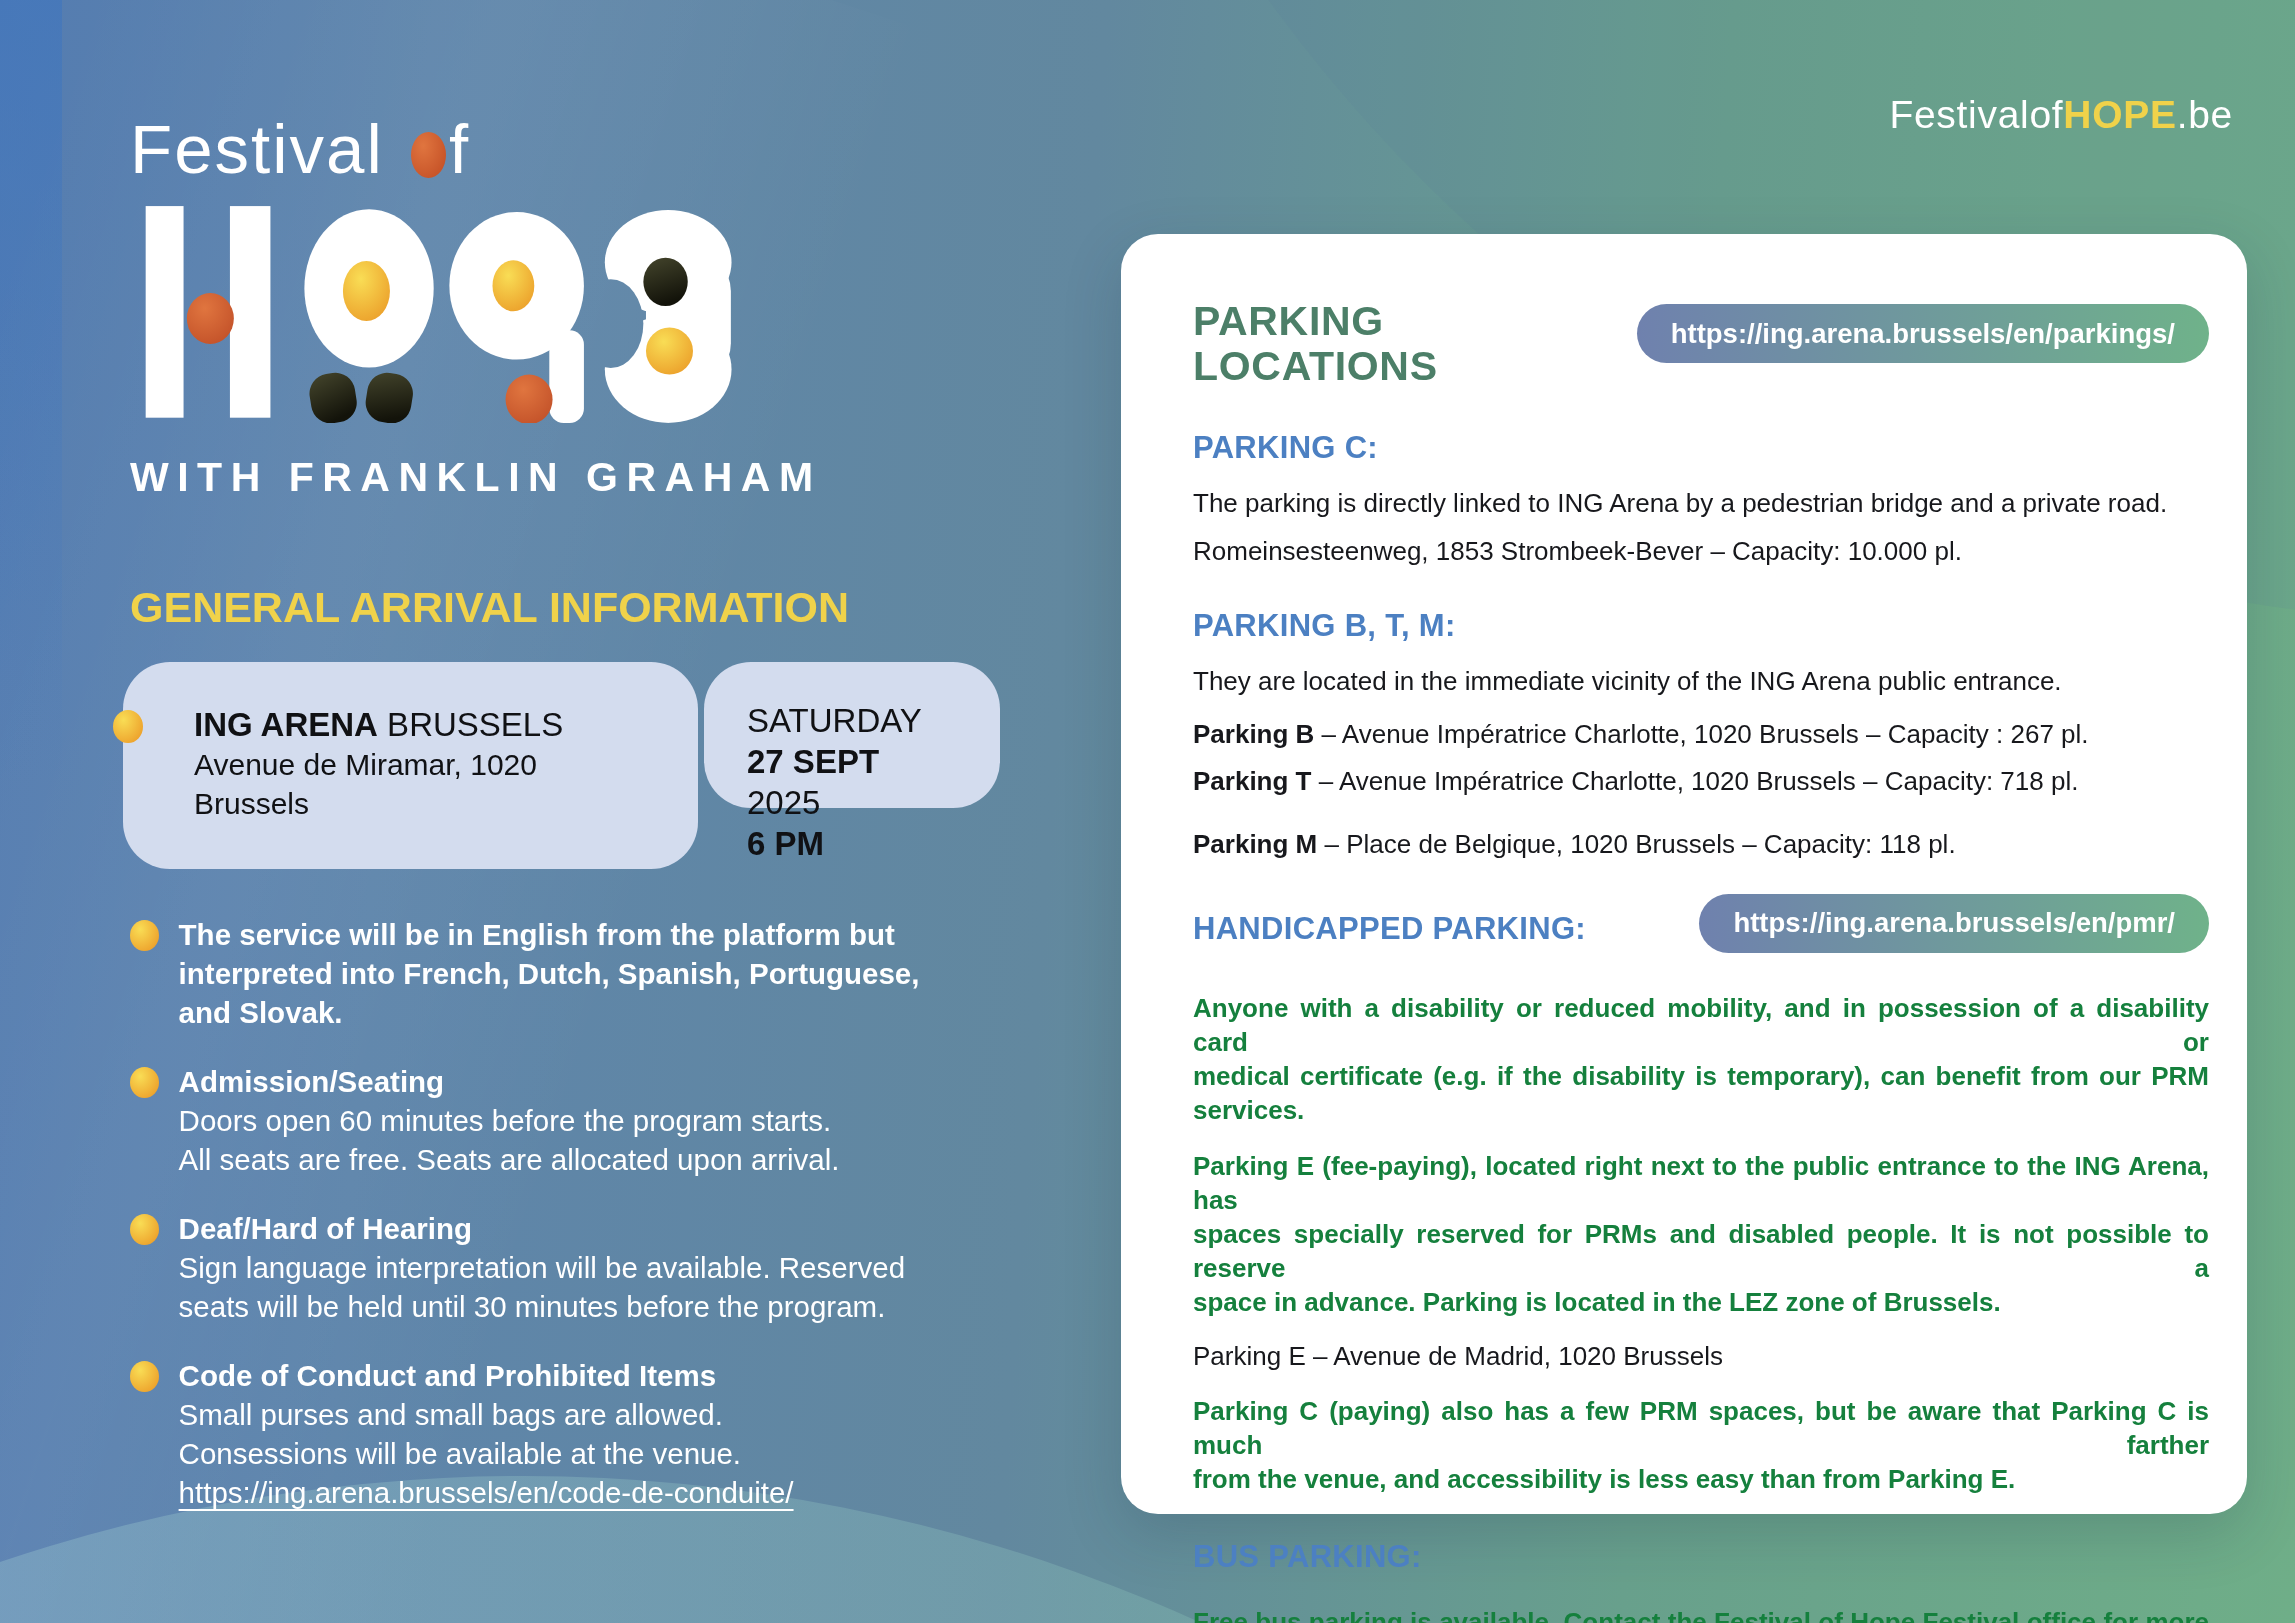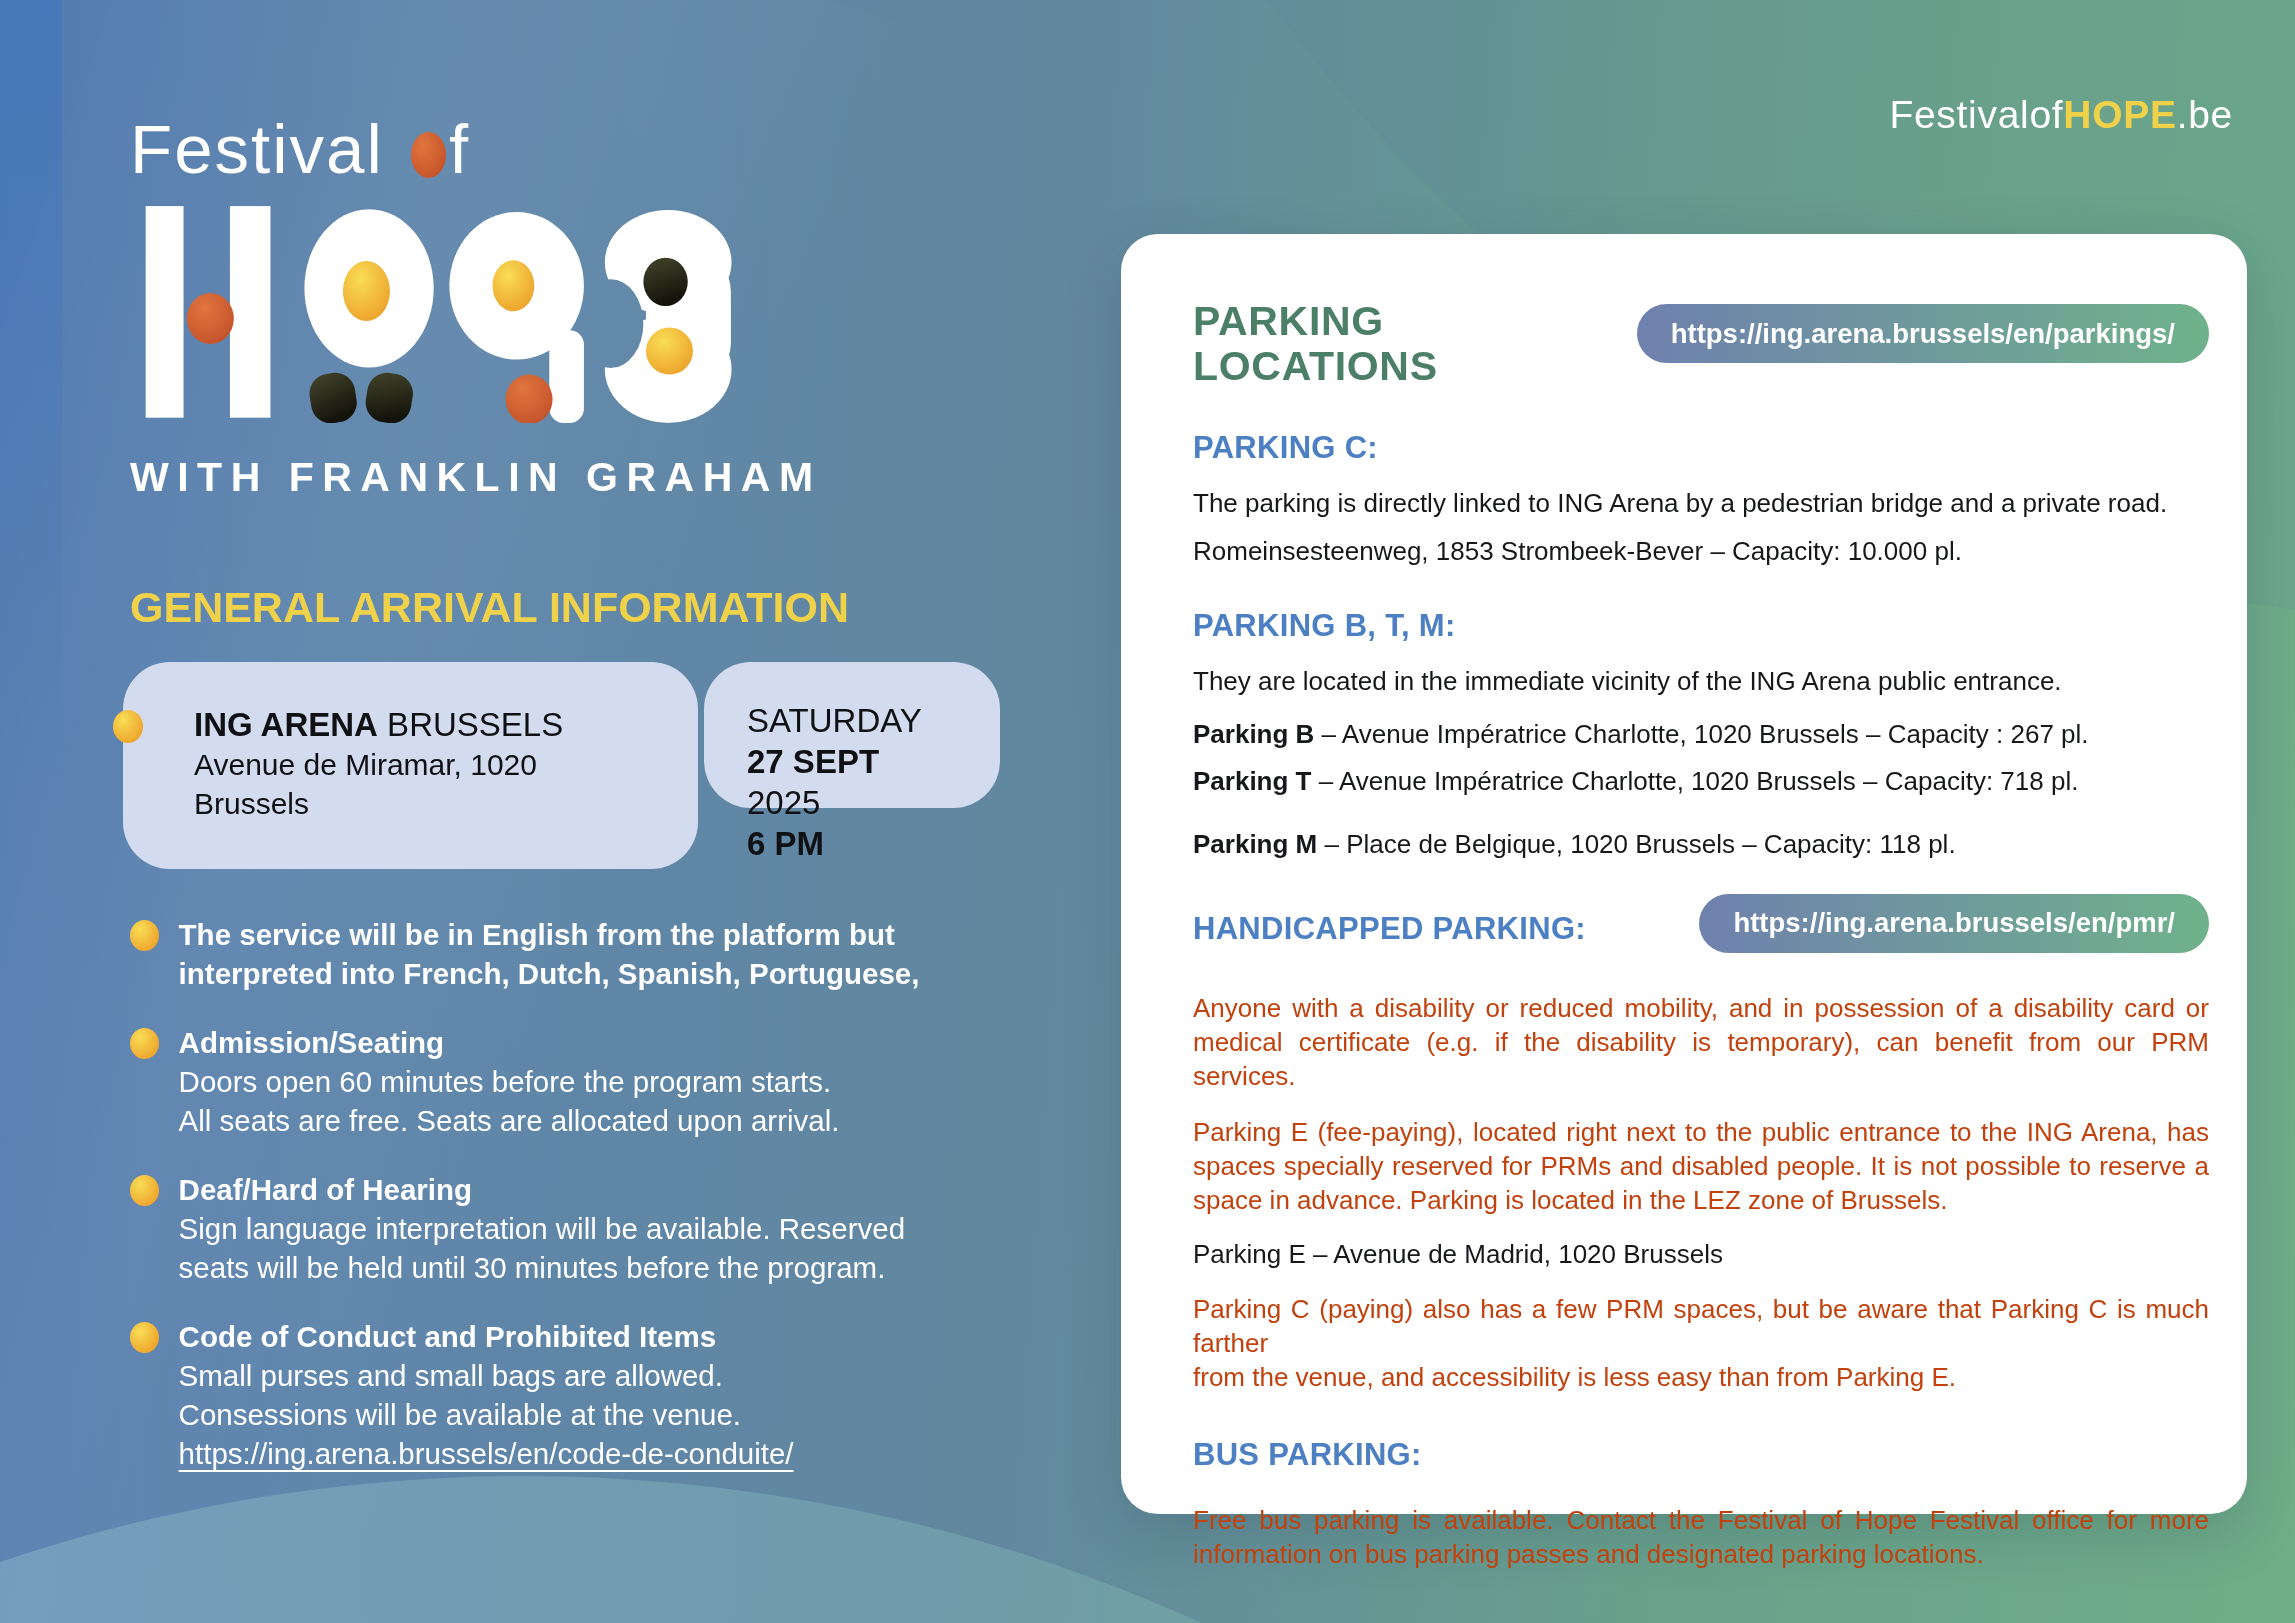--- a/index.html
+++ b/index.html
@@ -64,21 +64,21 @@
   .bodyline{font-size:26px;color:#17181c;white-space:nowrap;}
   .pc1{margin-bottom:17px;}
   .pc2{margin-bottom:41px;}
   .btm-intro{margin-bottom:22px;}
   .btm-row{margin-bottom:15.7px;}
   .btm-row .b{font-weight:bold;}
   .btm-last{margin-bottom:46px;margin-top:32px;}
   .hand-row{display:flex;justify-content:space-between;align-items:center;margin-bottom:38px;}
   .hand-row .url-pill{margin-top:-11.8px;}
   .hand-row .sec-head{margin-bottom:0;}
-  .jpara{width:100%;color:#c2410c;font-size:26px;line-height:34px;margin-bottom:22px;}
+  .jpara{width:100%;color:#15803d;font-size:26px;line-height:34px;margin-bottom:22px;font-weight:bold;}
   .jline{text-align:justify;text-align-last:justify;}
   .jlast{text-align-last:left;}
   .line3{margin-bottom:22px;}
   .mb-big{margin-bottom:43px;}
   .bus-head{margin-bottom:30px;}
 </style>
 </head>
 <body>
 
 <div id="page">
@@ -160,20 +160,21 @@
       <div class="b">6 PM</div>
     </div>
   </div>
 
   <div class="bullets">
     <div class="bullet">
       <span class="bdot"></span>
       <div class="btext">
         <div class="t">The service will be in English from the platform but</div>
         <div class="t">interpreted into French, Dutch, Spanish, Portuguese,</div>
+        <div class="t">and Slovak.</div>
       </div>
     </div>
     <div class="bullet">
       <span class="bdot"></span>
       <div class="btext">
         <div class="t">Admission/Seating</div>
         <div>Doors open 60 minutes before the program starts.</div>
         <div>All seats are free. Seats are allocated upon arrival.</div>
       </div>
     </div>

